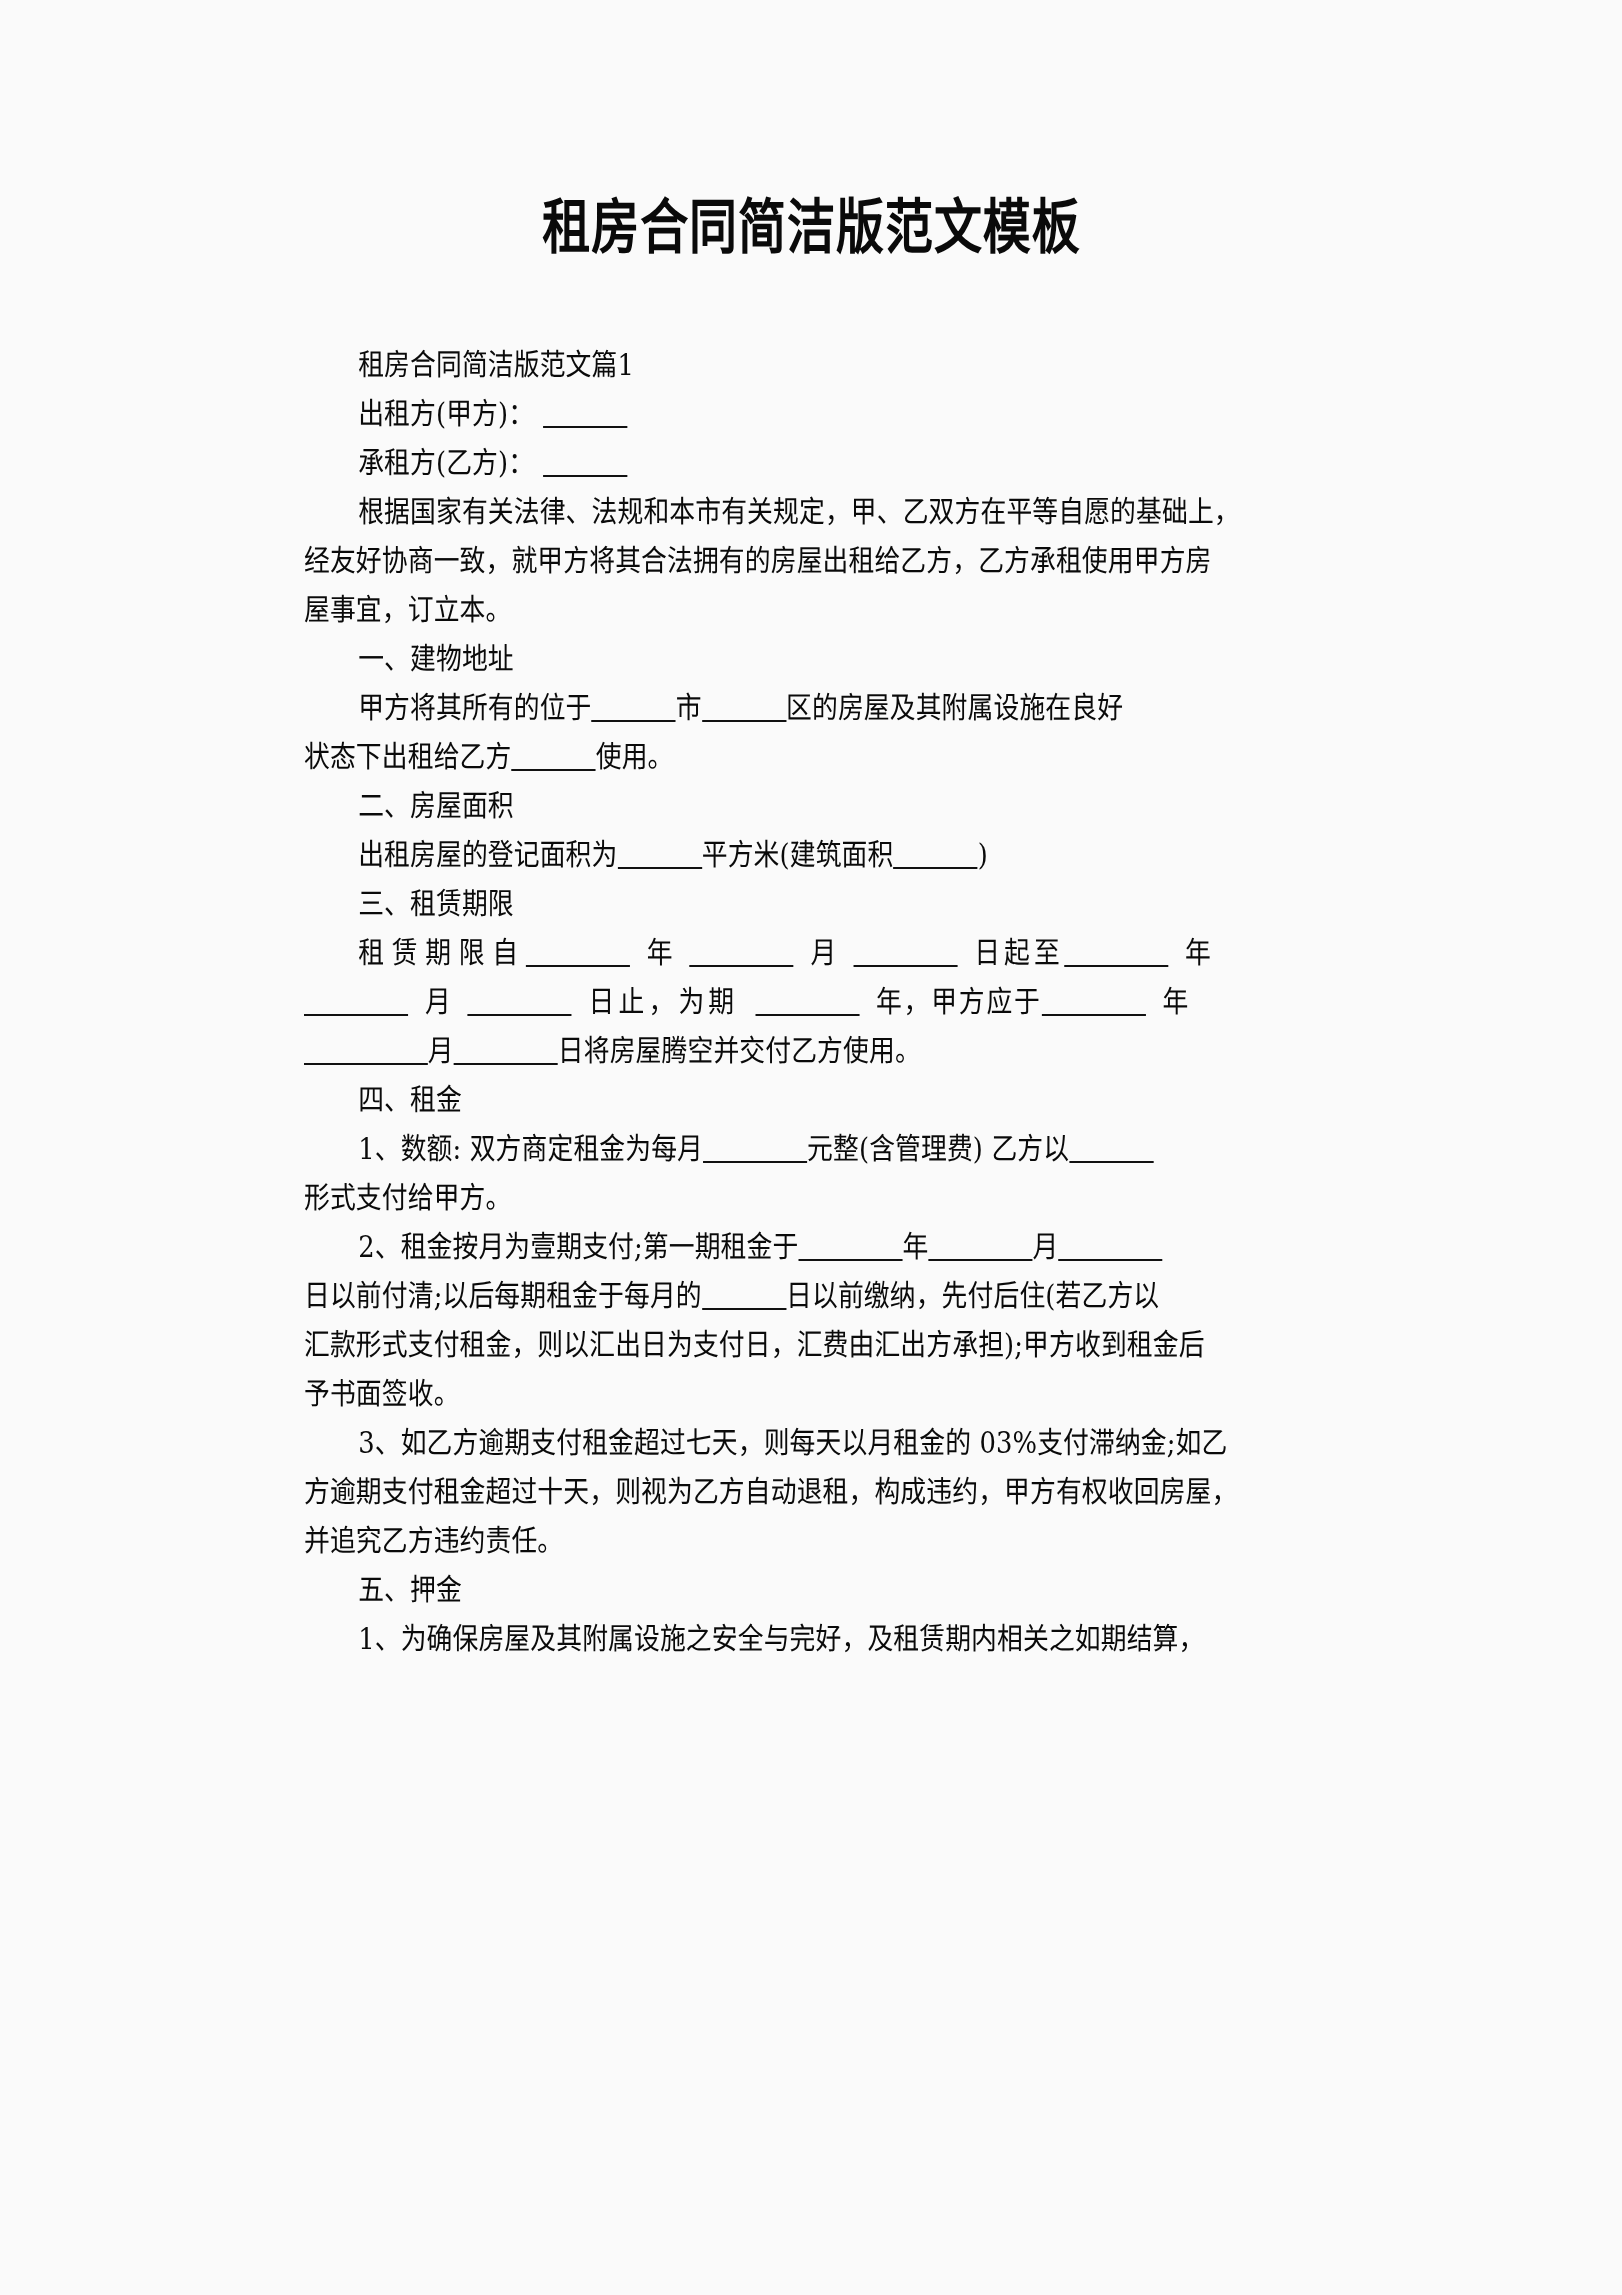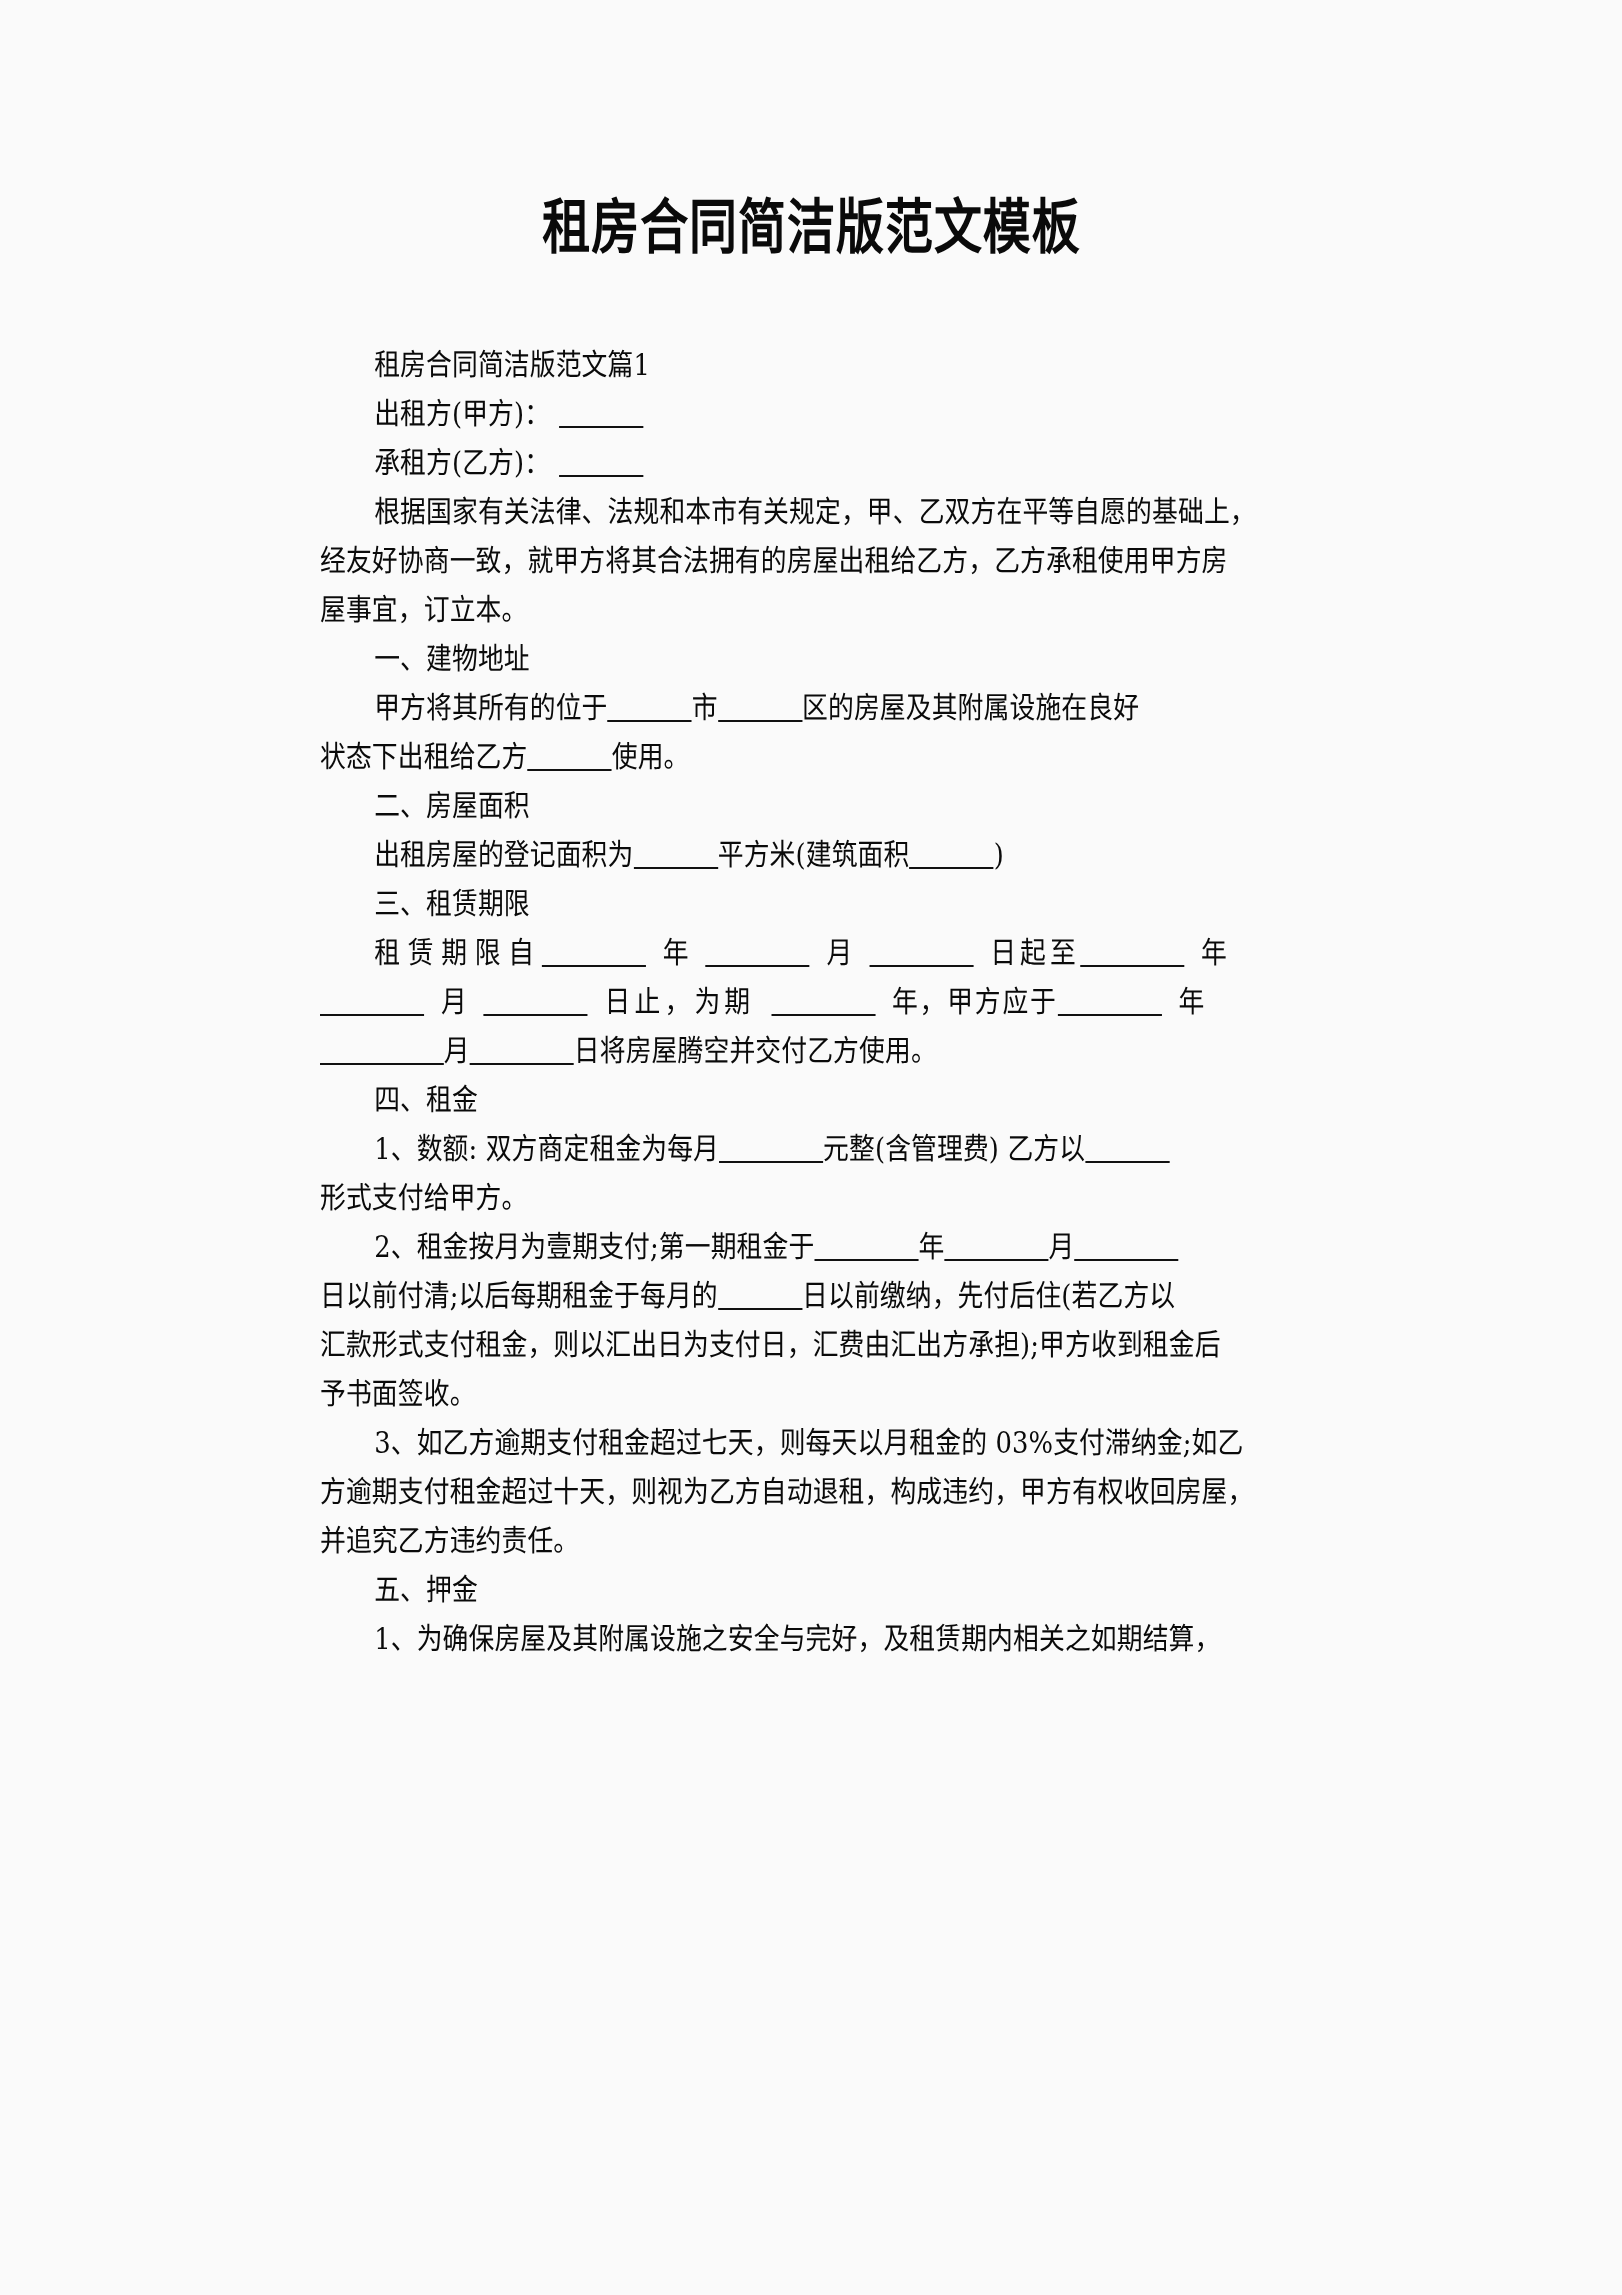--- a/index.html
+++ b/index.html
@@ -28,21 +28,21 @@
     font-weight: 700;
     font-size: 60px;
     line-height: 72px;
     letter-spacing: 0.02em;
     transform: scaleX(0.80);
     transform-origin: center top;
     white-space: nowrap;
   }
   .body-col {
     position: absolute;
-    left: 320px;
+    left: 304px;
     top: 340px;
     width: 1073px;
   }
   .ln {
     font-size: 30px;
     line-height: 49px;
     white-space: nowrap;
     transform: scaleX(0.86);
     transform-origin: left center;
     letter-spacing: 0.005em;

